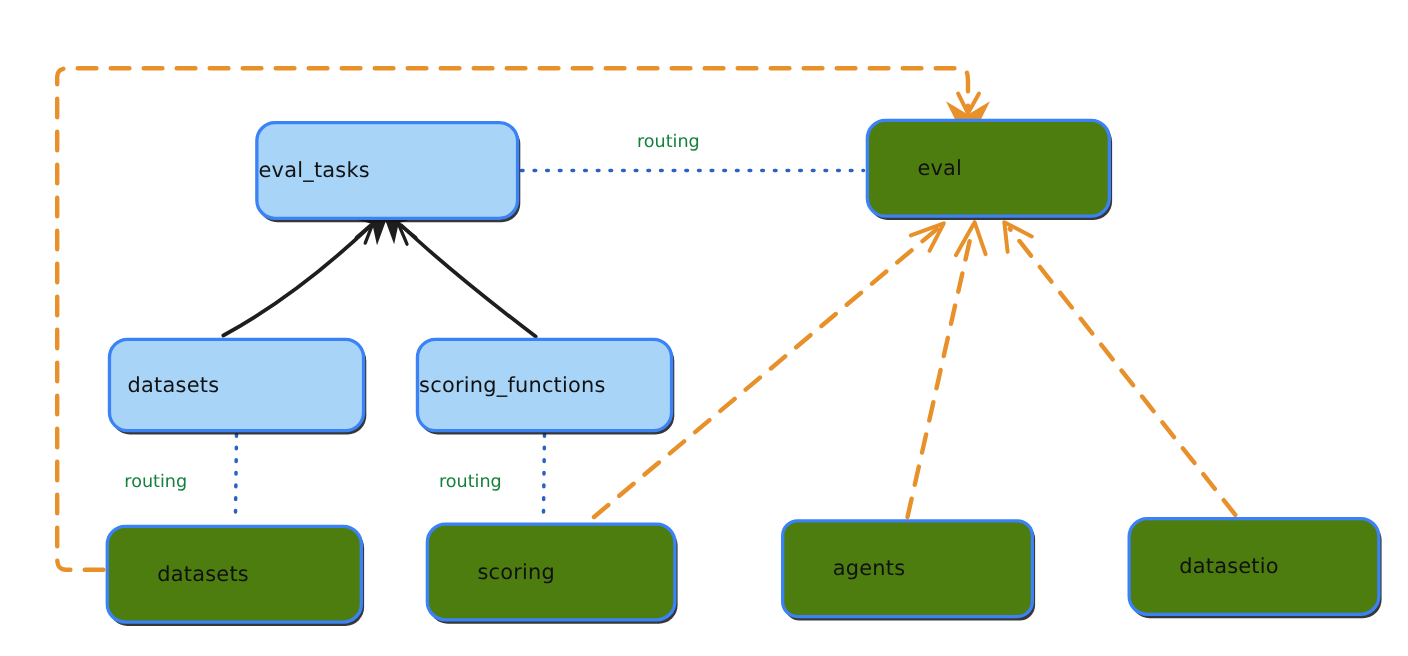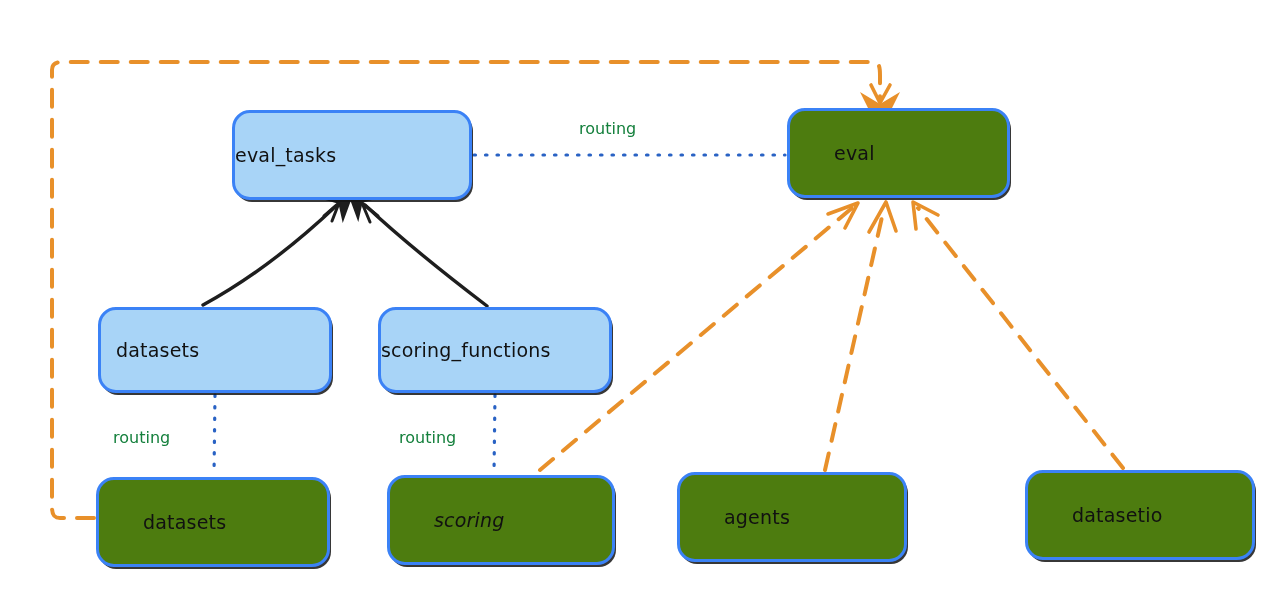--- a/index.html
+++ b/index.html
@@ -129,25 +129,25 @@
   </div>
 
   <div class="node-box node-api" style="left:378px; top:307px; width:234px; height:86px;">
     <span class="node-label">scoring_functions</span>
   </div>
 
   <div class="node-box node-provider" style="left:96px; top:477px; width:234px; height:90px;">
     <span class="node-label">datasets</span>
   </div>
 
-  <div class="node-box node-provider" style="left:387px; top:475px; width:228px; height:90px;font-style:italic;">
+  <div class="node-box node-provider" style="left:387px; top:475px; width:228px; height:90px;">
     <span class="node-label">scoring</span>
   </div>
 
-  <div class="node-box node-provider" style="left:677px; top:472px; width:230px; height:90px;">
+  <div class="node-box node-provider" style="left:710px; top:472px; width:230px; height:90px;border-radius:15px;">
     <span class="node-label">agents</span>
   </div>
 
   <div class="node-box node-provider" style="left:1025px; top:470px; width:230px; height:90px;">
     <span class="node-label">datasetio</span>
   </div>
 
   <div class="edge-label" style="left:579px; top:119px;">routing</div>
 
   <div class="edge-label" style="left:113px; top:428px;">routing</div>

